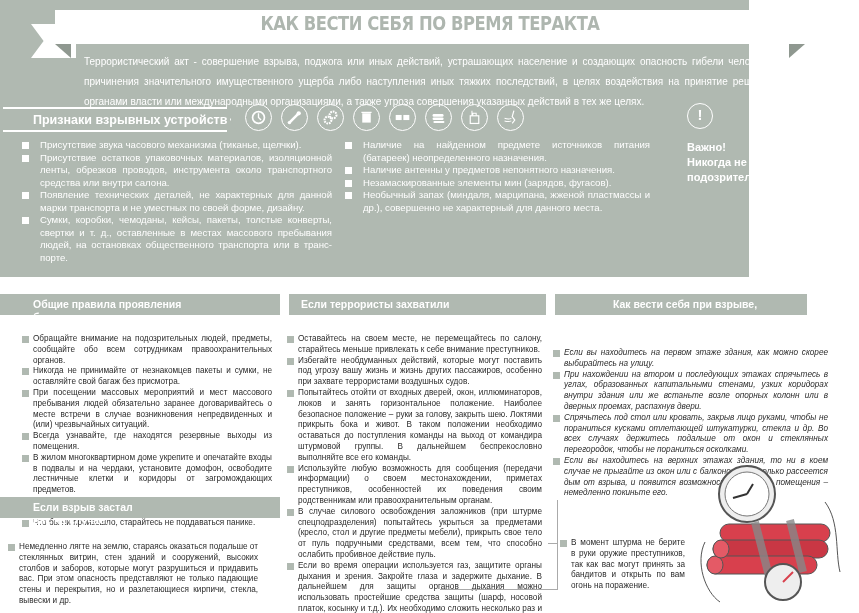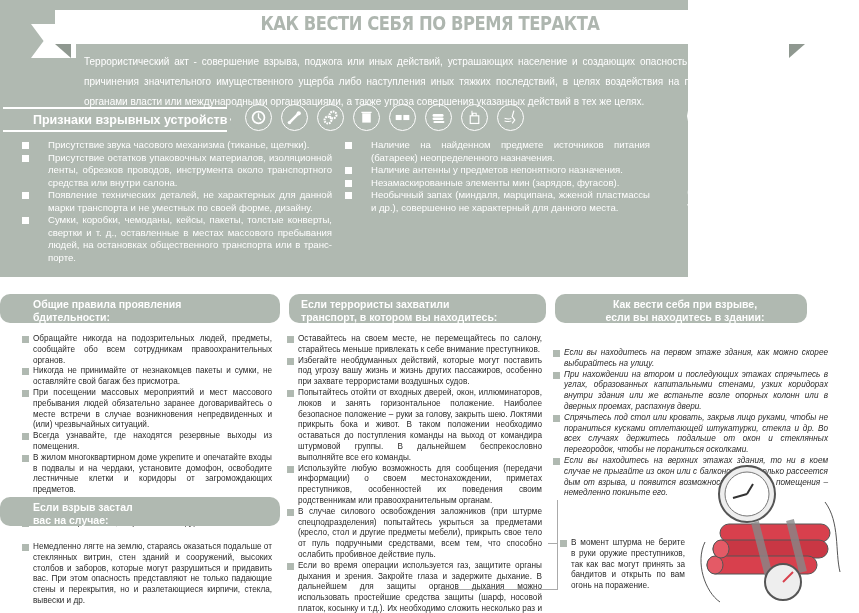--- a/index.html
+++ b/index.html
@@ -1,19 +1,19 @@
 <!DOCTYPE html>
 <html><head>
 <meta charset="utf-8">
 <style>
   * { box-sizing: border-box; margin: 0; padding: 0; }
   html, body { width: 859px; height: 613px; overflow: hidden; background: #ffffff; }
   body { font-family: "Liberation Sans", sans-serif; position: relative; }
 
-  .top { position: absolute; left: 0; top: 0; width: 688px; height: 277px; background: #b0b9b1; }
+  .top { position: absolute; left: 0; top: 0; width: 749px; height: 277px; background: #b0b9b1; }
 
   
   .ribbon-tail-l { position: absolute; left: 31px; top: 24px; width: 45px; height: 34px; background: #fff;
     clip-path: polygon(0 0, 100% 0, 100% 100%, 0 100%, 28% 50%); }
   .ribbon-tail-r { position: absolute; left: 782px; top: 24px; width: 45px; height: 34px; background: #fff;
     clip-path: polygon(0 0, 100% 0, 72% 50%, 100% 100%, 0 100%); }
   .ribbon-main { position: absolute; left: 55px; top: 10px; width: 750px; height: 34px; background: #fff; }
   .ribbon-fold-l { position: absolute; left: 55px; top: 44px; width: 16px; height: 14px; background: #8f9890;
     clip-path: polygon(0 0, 100% 0, 100% 100%); }
   .ribbon-fold-r { position: absolute; left: 789px; top: 44px; width: 16px; height: 14px; background: #8f9890;
@@ -33,30 +33,30 @@
   .signs-title { position: absolute; left: 30px; top: 4px; color: #fff; font-weight: bold; font-size: 12.5px; white-space: nowrap; }
 
   .icons { position: absolute; left: 245px; top: 104px; display: flex; gap: 9px; }
   .icon-circ { width: 27px; height: 27px; border: 1.6px solid #fff; border-radius: 50%; display: flex;
     align-items: center; justify-content: center; }
   .icon-circ svg { width: 17px; height: 17px; }
 
   .signs-list { position: absolute; top: 139px; list-style: none; color: #fff; font-size: 9.6px; line-height: 12.5px; }
   .signs-list.left { left: 22px; width: 310px; }
   .signs-list.right { left: 345px; width: 305px; }
-  .signs-list li { position: relative; padding-left: 26px; text-align: justify; }
+  .signs-list li { position: relative; padding-left: 18px; text-align: justify; }
   .signs-list li::before { content: ""; position: absolute; left: 0; top: 3px; width: 7px; height: 7px; background: #fff; }
 
   .warn-icon { position: absolute; left: 687px; top: 103px; width: 26px; height: 26px; border: 1.6px solid #fff;
     border-radius: 50%; color: #fff; font-weight: bold; font-size: 15px; text-align: center; line-height: 22px; }
-  .warn-text { position: absolute; left: 687px; top: 140px; color: #fff; font-weight: bold; font-size: 17px; line-height: 15px; width: 170px; }
+  .warn-text { position: absolute; left: 687px; top: 140px; color: #fff; font-weight: bold; font-size: 11px; line-height: 15px; width: 170px; }
 
   
-  .sec-head { position: absolute; height: 29px; background: #b0b9b1; color: #fff; font-size: 10.5px;
-    font-weight: bold; line-height: 12.5px; padding: 4px 0 0 0; border-radius: 10px; }
+  .sec-head { position: absolute; height: 21px; background: #b0b9b1; color: #fff; font-size: 10.5px;
+    font-weight: bold; line-height: 12.5px; padding: 4px 0 0 0; }
   .sec-head span { display: block; }
   .col-list { position: absolute; list-style: none; color: #2b2b2b; font-size: 8.2px; line-height: 10.8px; }
   .col-list li { position: relative; padding-left: 11px; text-align: justify; }
   .col-list li::before { content: ""; position: absolute; left: 0; top: 2px; width: 7px; height: 7px; background: #b0b9b1; }
 
   .connector { position: absolute; left: 440px; top: 500px; width: 118px; height: 90px;
     border-right: 1px solid #aaa; border-bottom: 1px solid #aaa; }
   .connector-top { position: absolute; left: 548px; top: 543px; width: 10px; height: 1px; background: #aaa; }
 
   .bomb { position: absolute; left: 695px; top: 462px; width: 150px; height: 148px; }
@@ -141,44 +141,43 @@
     <li>Наличие на найденном предмете источников питания (батареек) неопределенного назначения.</li>
     <li>Наличие антенны у предметов непонятного назначения.</li>
     <li>Незамаскированные элементы мин (зарядов, фугасов).</li>
     <li>Необычный запах (миндаля, марципана, жженой пластмассы и др.), совершенно не характерный для данного места.</li>
   </ul>
 
   <div class="warn-icon">!</div>
   <div class="warn-text">
     <div>Важно!</div>
     <div>Никогда не подходите</div>
-    <div>близко и не трогайте</div>
     <div>подозрительный предмет.</div>
   </div>
 </div>
 
 <div class="sec-head" style="left:0;top:294px;width:280px;padding-left:33px;">
   <span>Общие правила проявления</span>
   <span>бдительности:</span>
 </div>
 <ul class="col-list" style="left:22px;top:334px;width:250px;">
-  <li>Обращайте никогда на подозрительных людей, предметы, сообщайте обо всем сотрудникам правоохранительных органов.</li>
+  <li>Обращайте внимание на подозрительных людей, предметы, сообщайте обо всем сотрудникам правоохранительных органов.</li>
   <li>Никогда не принимайте от незнакомцев пакеты и сумки, не оставляйте свой багаж без присмотра.</li>
   <li>При посещении массовых мероприятий и мест массового пребывания людей обязательно заранее договаривайтесь о месте встречи в случае возникновения непредвиденных и (или) чрезвычайных ситуаций.</li>
   <li>Всегда узнавайте, где находятся резервные выходы из помещения.</li>
   <li>В жилом многоквартирном доме укрепите и опечатайте входы в подвалы и на чердаки, установите домофон, освободите лестничные клетки и коридоры от загромождающих предметов.</li>
   <li>Если произошел взрыв, пожар, землетрясение, никогда не пользуйтесь лифтом.</li>
   <li>Что бы ни произошло, старайтесь не поддаваться панике.</li>
 </ul>
 
 <div class="sec-head" style="left:0;top:497px;width:280px;padding-left:33px;">
   <span>Если взрыв застал</span>
   <span>вас на случае:</span>
 </div>
-<ul class="col-list" style="left:22px;top:542px;width:250px;">
+<ul class="col-list" style="left:8px;top:542px;width:250px;">
   <li>Немедленно лягте на землю, стараясь оказаться подальше от стеклянных витрин, стен зданий и сооружений, высоких столбов и заборов, которые могут разрушиться и придавить вас. При этом опасность представляют не только падающие стены и перекрытия, но и разлетающиеся кирпичи, стекла, вывески и др.</li>
 </ul>
 
 <div class="sec-head" style="left:289px;top:294px;width:257px;padding-left:12px;">
   <span>Если террористы захватили</span>
   <span>транспорт, в котором вы находитесь:</span>
 </div>
 <ul class="col-list" style="left:287px;top:334px;width:255px;">
   <li>Оставайтесь на своем месте, не перемещайтесь по салону, старайтесь меньше привлекать к себе внимание преступников.</li>
   <li>Избегайте необдуманных действий, которые могут поставить под угрозу вашу жизнь и жизнь других пассажиров, особенно при захвате террористами воздушных судов.</li>

